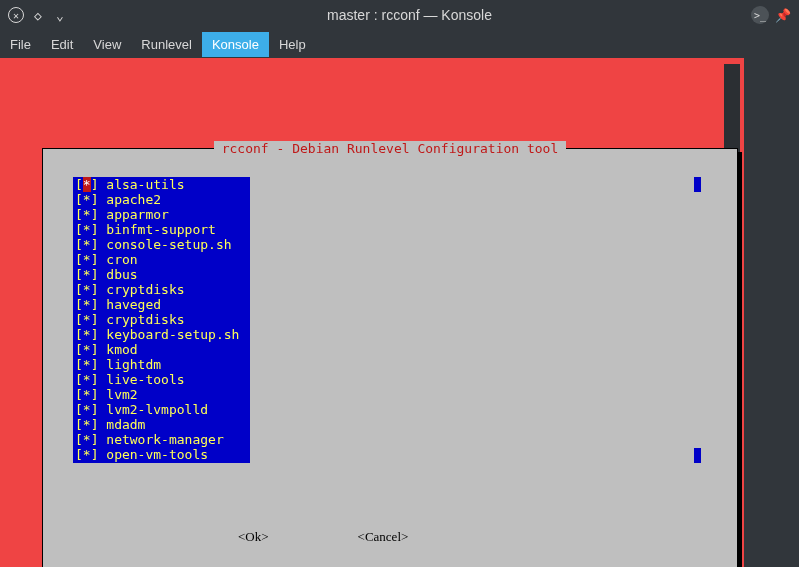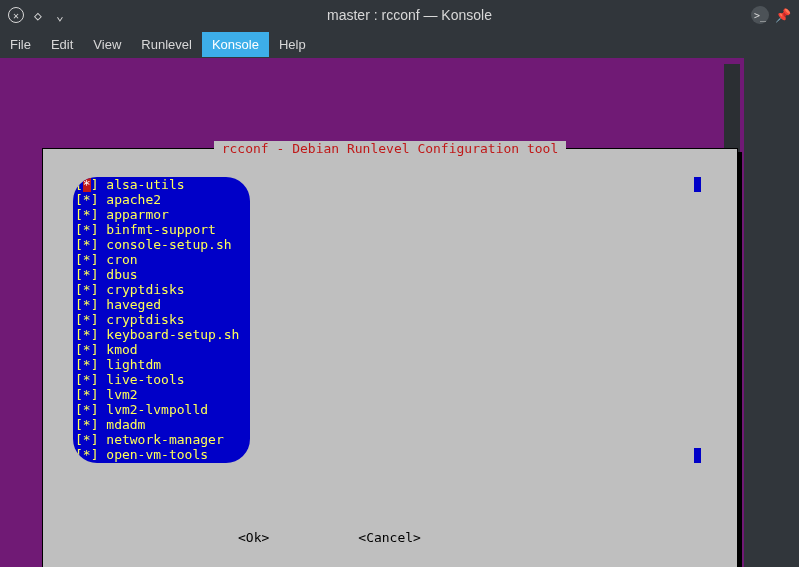--- a/index.html
+++ b/index.html
@@ -37,21 +37,21 @@
   padding: 0 0;
   font-family: sans-serif;
   font-size: 13px;
   color: #d8d8d8;
 }
 .menu-item { padding: 5px 10px; cursor: pointer; }
 .menu-item.active { background: #3daee9; color: #fff; }
 .terminal {
   width: 744px;
   height: 509px;
-  background: #701a75;
+  background: #ef4444;
   position: relative;
   padding: 6px;
 }
 .scrollbar-track {
   position: absolute;
   right: 4px; top: 6px;
   width: 16px; height: 497px;
   background: #2b2f33;
 }
 .dialog {
@@ -83,21 +83,20 @@
 .listbox {
   position: absolute;
   left: 30px; top: 28px;
   width: 177px;
   height: 286px;
   background: #0000c8;
   font-size: 13px;
   line-height: 15px;
   color: #ffff55;
   overflow: hidden;
-  border-radius: 24px;
 }
 .list-item {
   white-space: pre;
   padding-left: 2px;
 }
 .list-item .bracket { color: #ffff55; }
 .list-item .star { color: #ffff55; }
 .list-item.sel .star { background: #c01818; color: #fff; padding: 0; }
 .list-item .name { color: #ffff55; }
 .list-scrollind {
@@ -122,21 +121,21 @@
   background: #0000c8;
 }
 .buttons {
   position: absolute;
   bottom: 30px;
   left: 0; right: 0;
   display: flex;
   font-size: 13px;
   color: #000;
 }
-.btn { cursor: pointer; }
+.btn { cursor: pointer; font-family: Liberation Serif, serif; }
 .btn-ok { margin-left: 195px; }
 .btn-cancel { margin-left: 89px; }
 .term-badge {
   width: 18px; height: 18px; border-radius: 50%; background: #4c5257;
   display: flex; align-items: center; justify-content: center; font-size: 10px; color: #d8d8d8;
 }
 </style>
 </head>
 <body>
 

